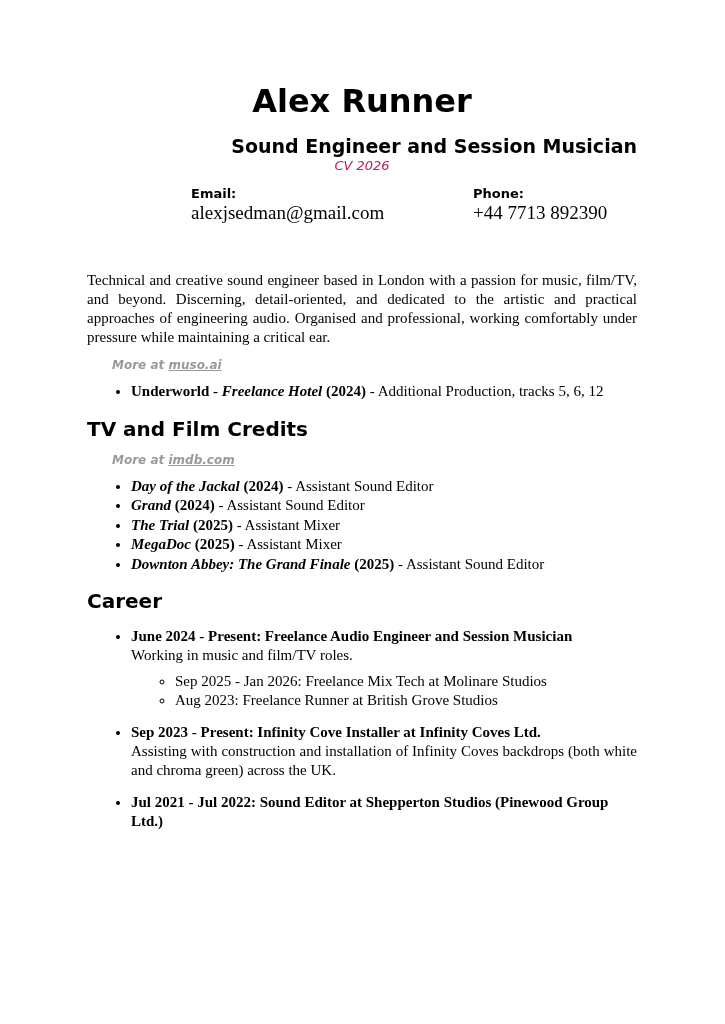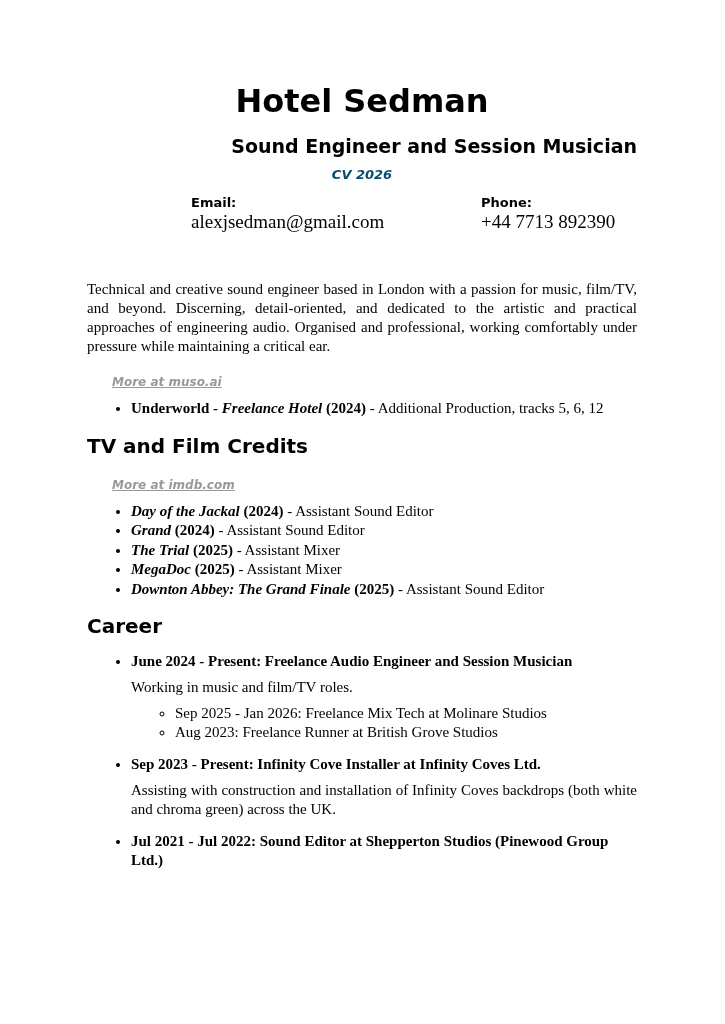--- a/index.html
+++ b/index.html
@@ -21,47 +21,47 @@
     font-weight:bold; font-size:32px;
     text-align:center; line-height:38px;
   }
   .role {
     font-family:"DejaVu Sans", sans-serif;
     font-weight:bold; font-size:19px;
     text-align:right; margin-top:15px; line-height:23px;
   }
   .cv-label {
     font-family:"DejaVu Sans", sans-serif;
-    font-weight:bold; font-style:italic; font-size:13px;
-    color:#0c4a6e; text-align:center; margin-top:9px; line-height:16px;
+    font-weight:normal; font-style:italic; font-size:13px;
+    color:#be185d; text-align:center; line-height:16px;
   }
   .contact { position:relative; height:48px; margin-top:11px; }
   .contact-block { position:absolute; top:0; }
   .contact-email { left:104px; }
-  .contact-phone { left:394px; }
+  .contact-phone { left:386px; }
   .contact-label {
     font-family:"DejaVu Sans", sans-serif;
     font-weight:bold; font-size:13px; line-height:17px;
   }
   .contact-value { font-size:19px; line-height:19px; margin-top:1px; }
 
   .summary {
     margin-top:38px; font-size:15px; line-height:19px;
     text-align:justify;
   }
 
   .section-heading {
     font-family:"DejaVu Sans", sans-serif;
     font-weight:bold; font-size:20px; line-height:25px;
     margin-top:15px;
   }
   .more-line {
     font-family:"DejaVu Sans", sans-serif;
     font-weight:bold; font-style:italic; font-size:12px;
-    color:#999999; margin:19px 0 0 25px; line-height:15px;text-decoration:underline;
+    color:#999999; margin:11px 0 0 25px; line-height:15px;
   }
   .more-link { text-decoration:underline; color:#999999; cursor:pointer; }
 
   ul.credits {
     list-style:disc outside;
     padding-left:44px; margin-top:9px;
     font-size:15px; line-height:19.5px;
   }
   ul.credits li { margin:0; }
   .c-artist { font-weight:bold; }
@@ -69,33 +69,33 @@
   .c-year   { font-weight:bold; }
   .c-rest   { }
 
   ul.career {
     list-style:disc outside;
     padding-left:44px; margin-top:13px;
     font-size:15px; line-height:19px;
   }
   ul.career > li { margin-bottom:13px; }
   .career-item-heading { font-weight:bold; }
-  .career-desc { margin-top:7px; text-align:justify; }
+  .career-desc { text-align:justify; }
   ul.sub {
     list-style:circle outside;
     padding-left:44px; margin-top:7px;
     font-size:15px; line-height:19px;
   }
 </style>
 </head>
 <body>
 
 <div class="page">
 
-  <div class="name">Hotel Sedman</div>
+  <div class="name">Alex Runner</div>
   <div class="role">Sound Engineer and Session Musician</div>
   <div class="cv-label">CV 2026</div>
 
   <div class="contact">
     <div class="contact-block contact-email">
       <div class="contact-label">Email:</div>
       <div class="contact-value">alexjsedman@gmail.com</div>
     </div>
     <div class="contact-block contact-phone">
       <div class="contact-label">Phone:</div>

